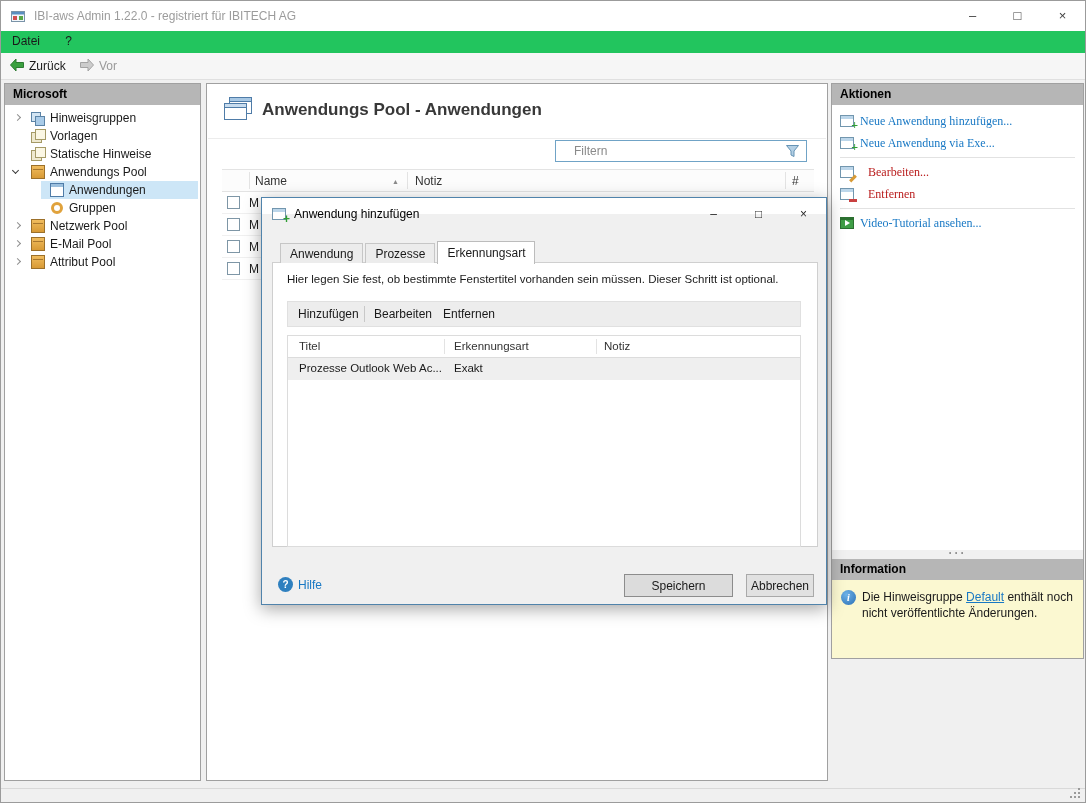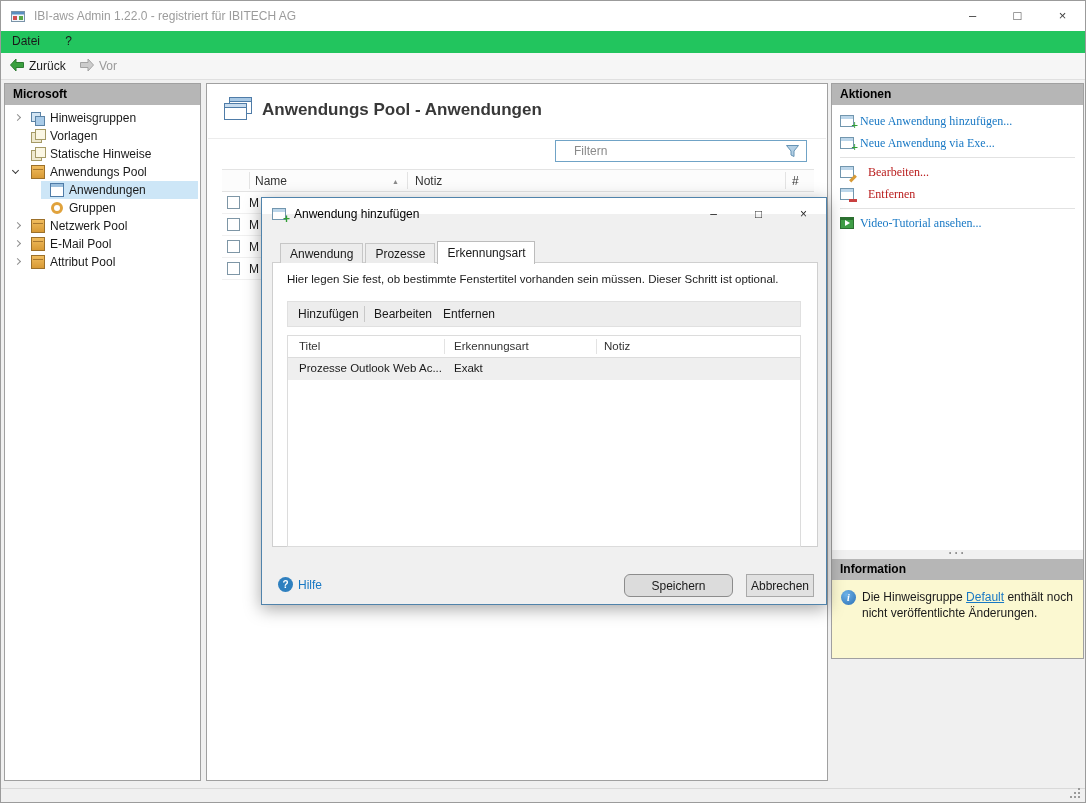--- a/index.html
+++ b/index.html
@@ -141,21 +141,21 @@
   .dt-col { position:absolute; top:4px; color:#333; }
   .dt-vline { position:absolute; top:3px; bottom:3px; width:1px; background:#e3e3e3; }
   .dt-row { position:absolute; left:0; top:22px; right:0; height:22px; background:#efefef; }
   .dt-cell { position:absolute; top:4px; }
   .help-icon { position:absolute; left:16px; top:379px; width:15px; height:15px; border-radius:50%;
                background:#2f80bf; color:#fff; text-align:center; line-height:15px; font-size:10px;
                font-weight:bold; }
   .help-label { position:absolute; left:36px; top:380px; color:#1878c4; cursor:pointer; }
   .btn { position:absolute; height:23px; background:#e1e1e1; border:1px solid #a9a9a9;
          font-family:"Liberation Sans",sans-serif; font-size:12px; color:#1a1a1a; padding:0; }
-  .btn-save { left:362px; top:376px; width:109px; background:#dcdcdc; border-color:#8c8c8c;border-radius:6px; }
+  .btn-save { left:362px; top:376px; width:109px; background:#dcdcdc; border-color:#8c8c8c; }
   .btn-cancel { left:484px; top:376px; width:68px; }
 
   
   .statusbar { position:absolute; left:0; right:0; bottom:0; height:14px; background:#f0f0f0;
                border-top:1px solid #d9d9d9; }
   .grip { position:absolute; right:5px; bottom:4px; width:2px; height:2px; background:#9a9a9a;
           box-shadow:-4px 0 0 #9a9a9a, -8px 0 0 #9a9a9a, 0 -4px 0 #9a9a9a,
                      -4px -4px 0 #9a9a9a, 0 -8px 0 #9a9a9a; }
 </style>
 </head>

